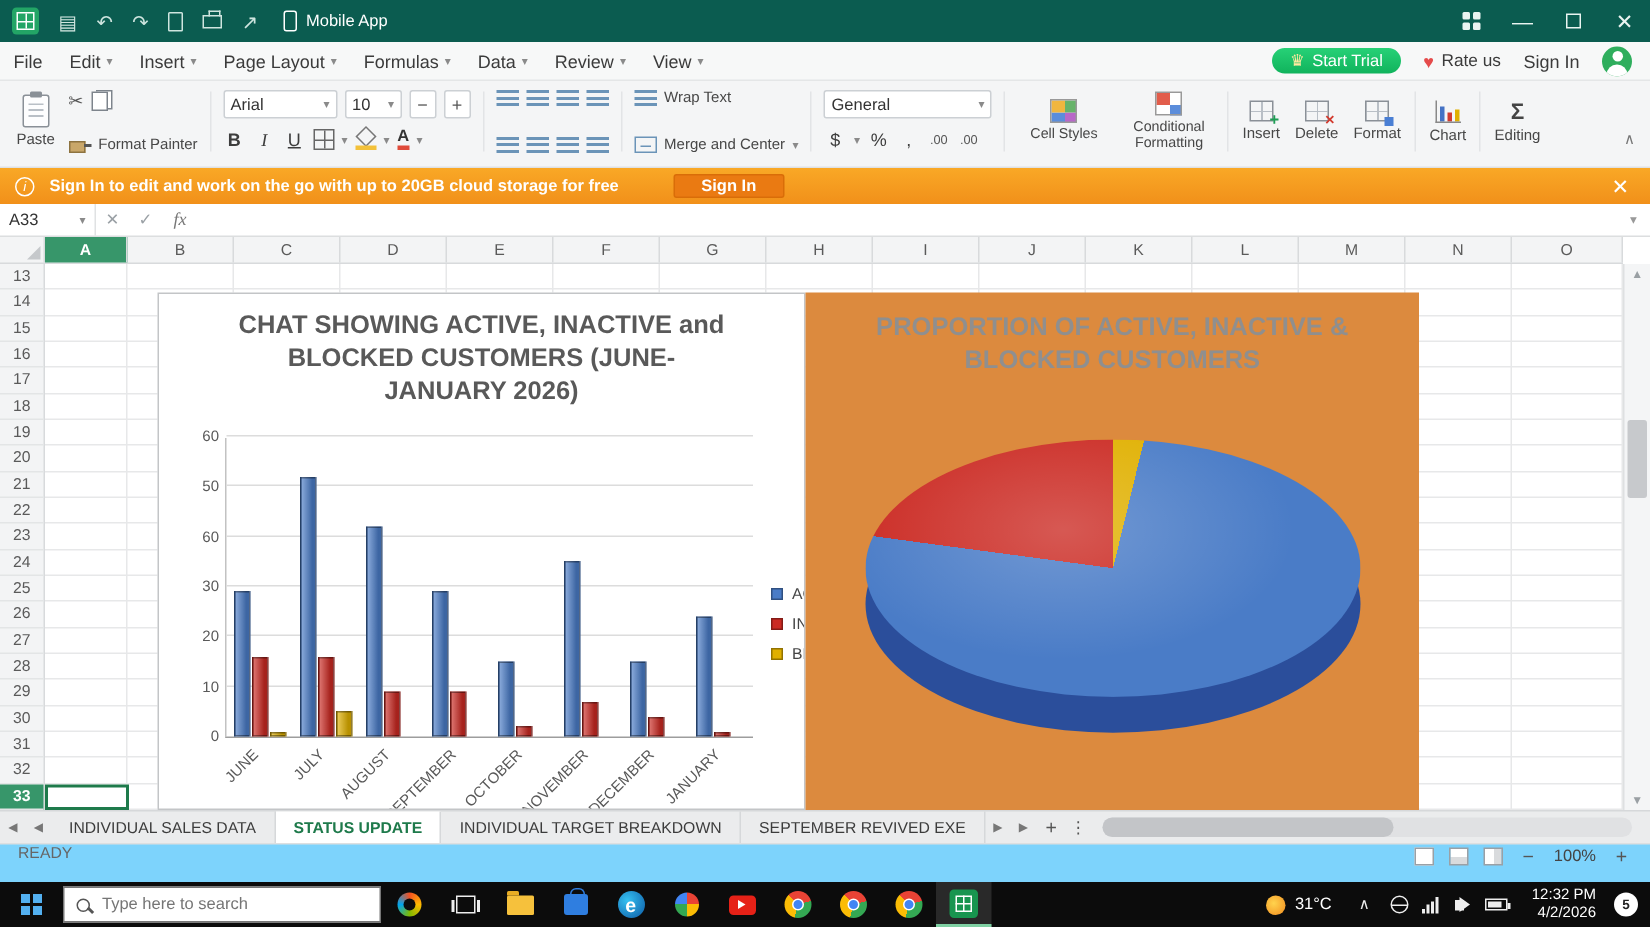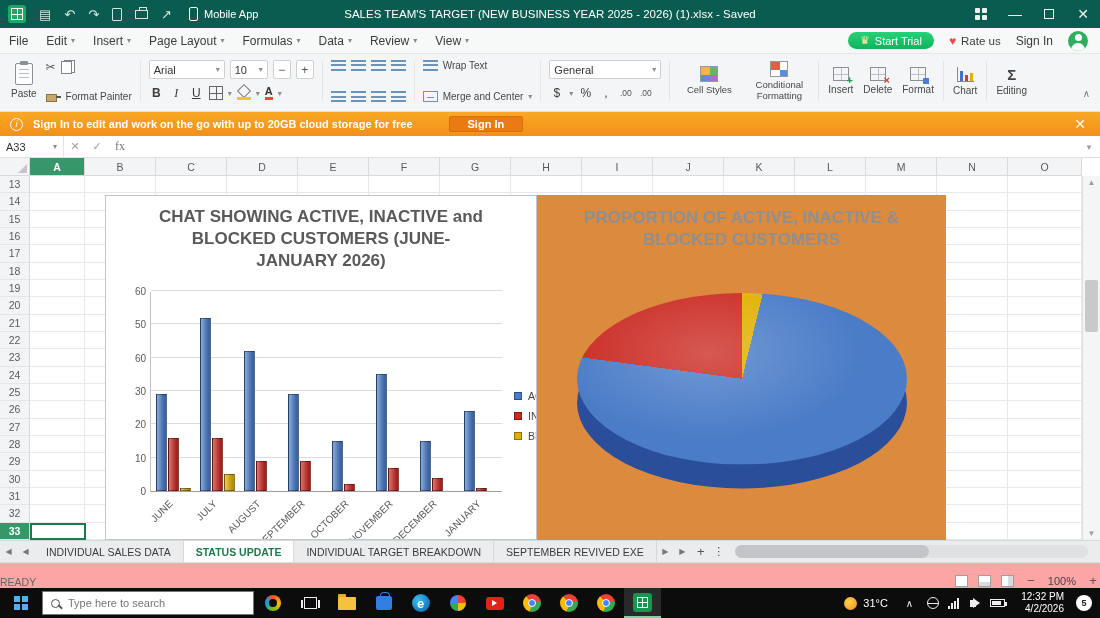--- a/index.html
+++ b/index.html
@@ -92,21 +92,21 @@
 .banner{position:absolute;top:112px;left:0;width:100%;height:24px;background:linear-gradient(#f9a826,#f1901a);display:flex;align-items:center;padding:0 10px;gap:10px}
 .info-ic{width:13px;height:13px;border:1px solid #fff;border-radius:50%;color:#fff;font-size:9px;font-style:italic;display:flex;align-items:center;justify-content:center;flex:0 0 auto}
 .btext{color:#fff;font-weight:bold;font-size:11px}
 .bbtn{background:#ea7a12;border:1px solid #d96d08;color:#fff;font-weight:bold;font-size:11px;padding:1px 18px;border-radius:2px;margin-left:26px}
 .bclose{margin-left:auto;color:#fff;font-size:14px;padding:0 4px}
 
 
 .fbar{position:absolute;top:136px;left:0;width:100%;height:22px;background:#fff;border-bottom:1px solid #dcdedf;display:flex;align-items:center}
 .namebox{width:64px;height:100%;border-right:1px solid #e0e2e3;display:flex;align-items:center;justify-content:space-between;padding:0 6px;font-size:11px}
 .fic{width:22px;text-align:center;color:#9aa0a5;font-size:11px}
-.fx{font-family:"Liberation Serif",serif;color:#777;font-size:12px;width:24px;text-align:center}
+.fx{font-style:italic;font-family:"Liberation Serif",serif;color:#777;font-size:12px;width:24px;text-align:center}
 .finput{flex:1;height:100%}
 .fcol{width:22px;color:#999;font-size:9px;text-align:center}
 
 
 .colheads{position:absolute;top:158px;left:0;width:1082px;height:18px;background:#f3f4f5;display:flex;border-bottom:1px solid #d8dadc;font-size:10.5px;color:#5a5a5a}
 .corner{width:30px;height:100%;border-right:1px solid #d8dadc;position:relative;flex:0 0 auto}
 .corner:after{content:"";position:absolute;right:2px;bottom:2px;border-left:9px solid transparent;border-bottom:9px solid #c5c8cb}
 .col-h{height:100%;border-right:1px solid #d8dadc;display:flex;align-items:center;justify-content:center;flex:0 0 auto}
 .col-h.sel{background:#37966a;color:#fff;font-weight:bold}
 
@@ -147,21 +147,21 @@
 .tabbar{position:absolute;top:540px;left:0;width:100%;height:22px;background:#ebeced;border-top:1px solid #d6d8da;display:flex;align-items:stretch;font-size:10.5px;color:#3c3c3c}
 .tnav{width:17px;display:flex;align-items:center;justify-content:center;font-size:8px;color:#777}
 .stab{display:flex;align-items:center;padding:0 12px;border-right:1px solid #d6d8da;white-space:nowrap}
 .stab.active{background:#fff;color:#1e7a4b;font-weight:bold}
 .tadd{width:20px;display:flex;align-items:center;justify-content:center;font-size:13px;color:#555}
 .tmore{width:16px;display:flex;align-items:center;justify-content:center;font-size:11px;color:#555}
 .hscroll{flex:1;margin:4px 12px 4px 8px;background:#e0e1e3;border-radius:7px;position:relative}
 .hthumb{position:absolute;left:0;top:0;height:100%;width:55%;background:#c3c5c8;border-radius:7px}
 
 
-.statusbar{position:absolute;top:562px;left:0;width:100%;height:26px;background:#fca5a5;border-top:1px solid #dddfe0;display:flex;align-items:flex-end;padding:0 0;font-size:10.5px;color:#666}
+.statusbar{position:absolute;top:562px;left:0;width:100%;height:26px;background:#7dd3fc;border-top:1px solid #dddfe0;display:flex;align-items:flex-start;padding:0 12px;font-size:10.5px;color:#666}
 .sright{margin-left:auto;display:flex;align-items:center;gap:10px}
 .vic{width:13px;height:12px;border:1px solid #9aa0a5;background:#fff;display:block}
 .vic.v2{background:linear-gradient(#fff 55%,#d9dbdd 55%)}
 .vic.v3{background:linear-gradient(90deg,#fff 55%,#d9dbdd 55%)}
 .zbtn{font-size:13px;color:#555;width:14px;text-align:center}
 .zval{font-size:11px;color:#444}
 
 
 .taskbar{position:absolute;top:588px;left:0;width:100%;height:30px;background:#0c0c0c;display:flex;align-items:center;color:#fff}
 .tk{height:100%;display:flex;align-items:center;justify-content:center;flex:0 0 auto}
@@ -226,21 +226,20 @@
       <span class="tb-ico">↶</span>
       <span class="tb-ico">↷</span>
       <span class="i-doc"></span>
       <span class="i-printer"></span>
       <span class="tb-ico">↗</span>
       <span class="mobile">
         <span class="i-phone"></span>
         <span>Mobile App</span>
       </span>
     </div>
-    <span class="tb-title">SALES TEAM'S TARGET (NEW BUSINESS YEAR 2025 - 2026) (1).xlsx - Saved</span>
     <div class="tb-right">
       <span class="tb-btn">
           <span class="i-grid4">
             <b></b>
             <b></b>
             <b></b>
             <b></b>
           </span>
         </span>
       <span class="tb-btn">—</span>

